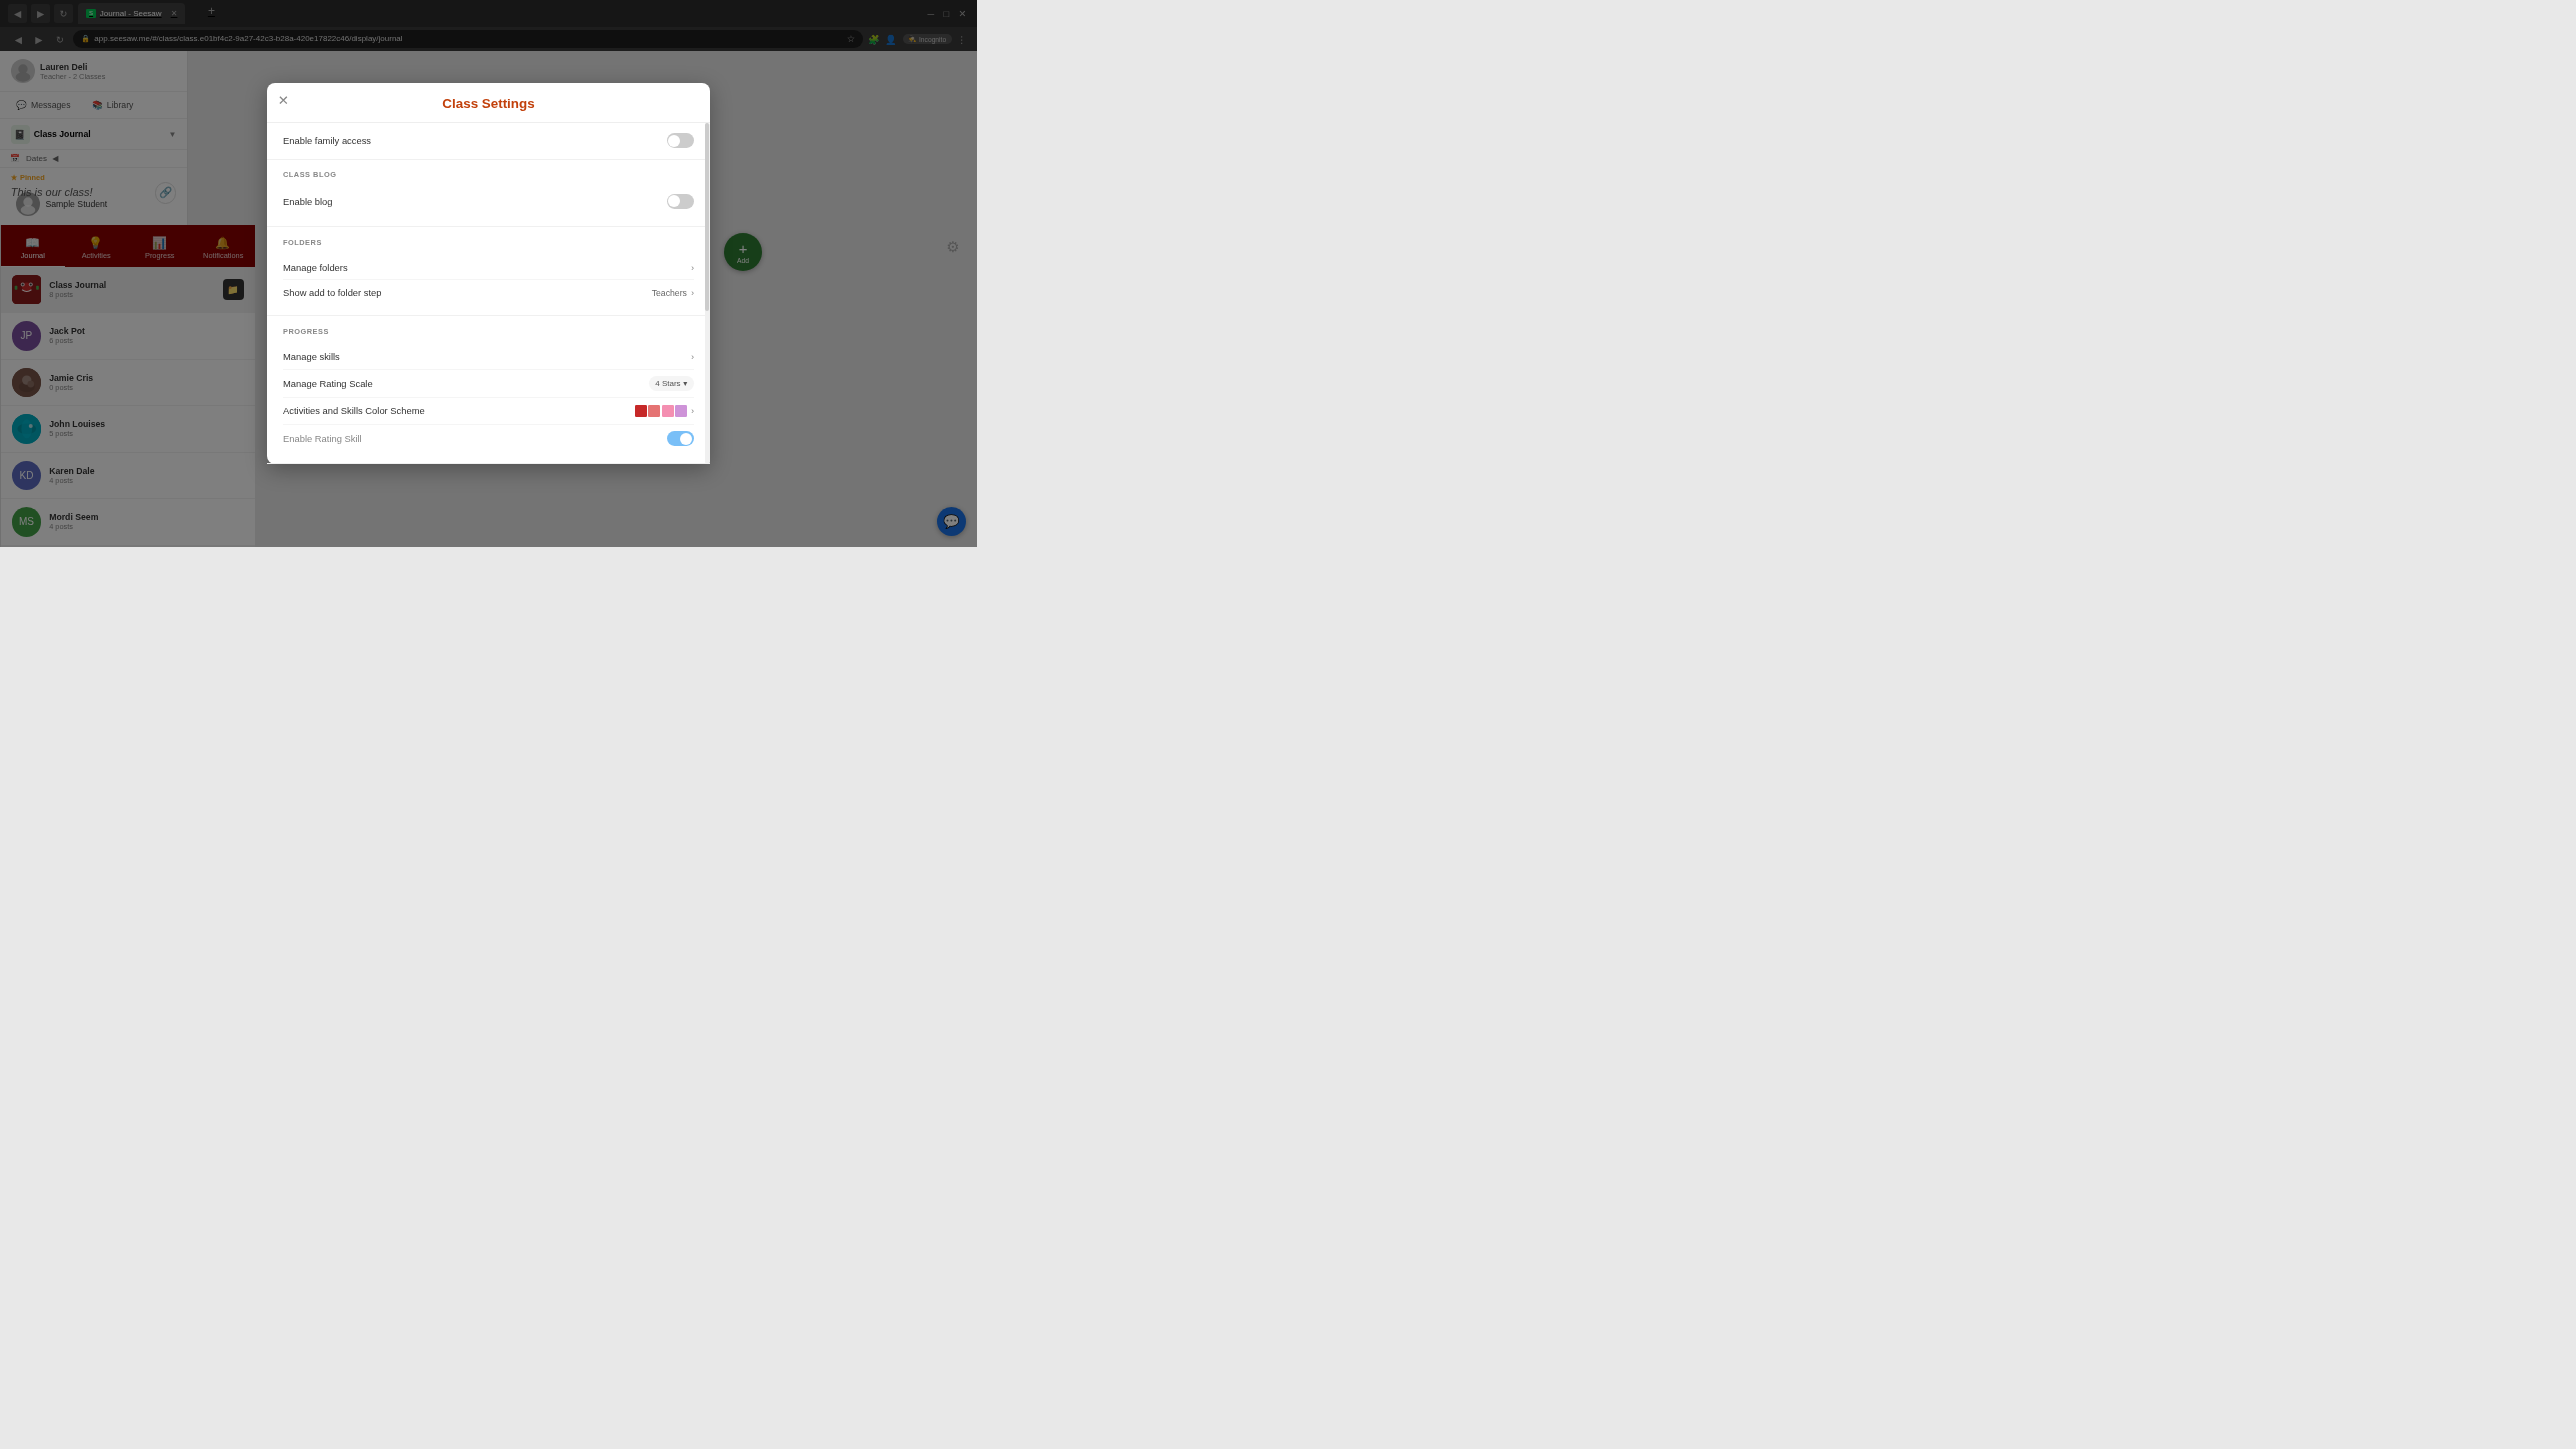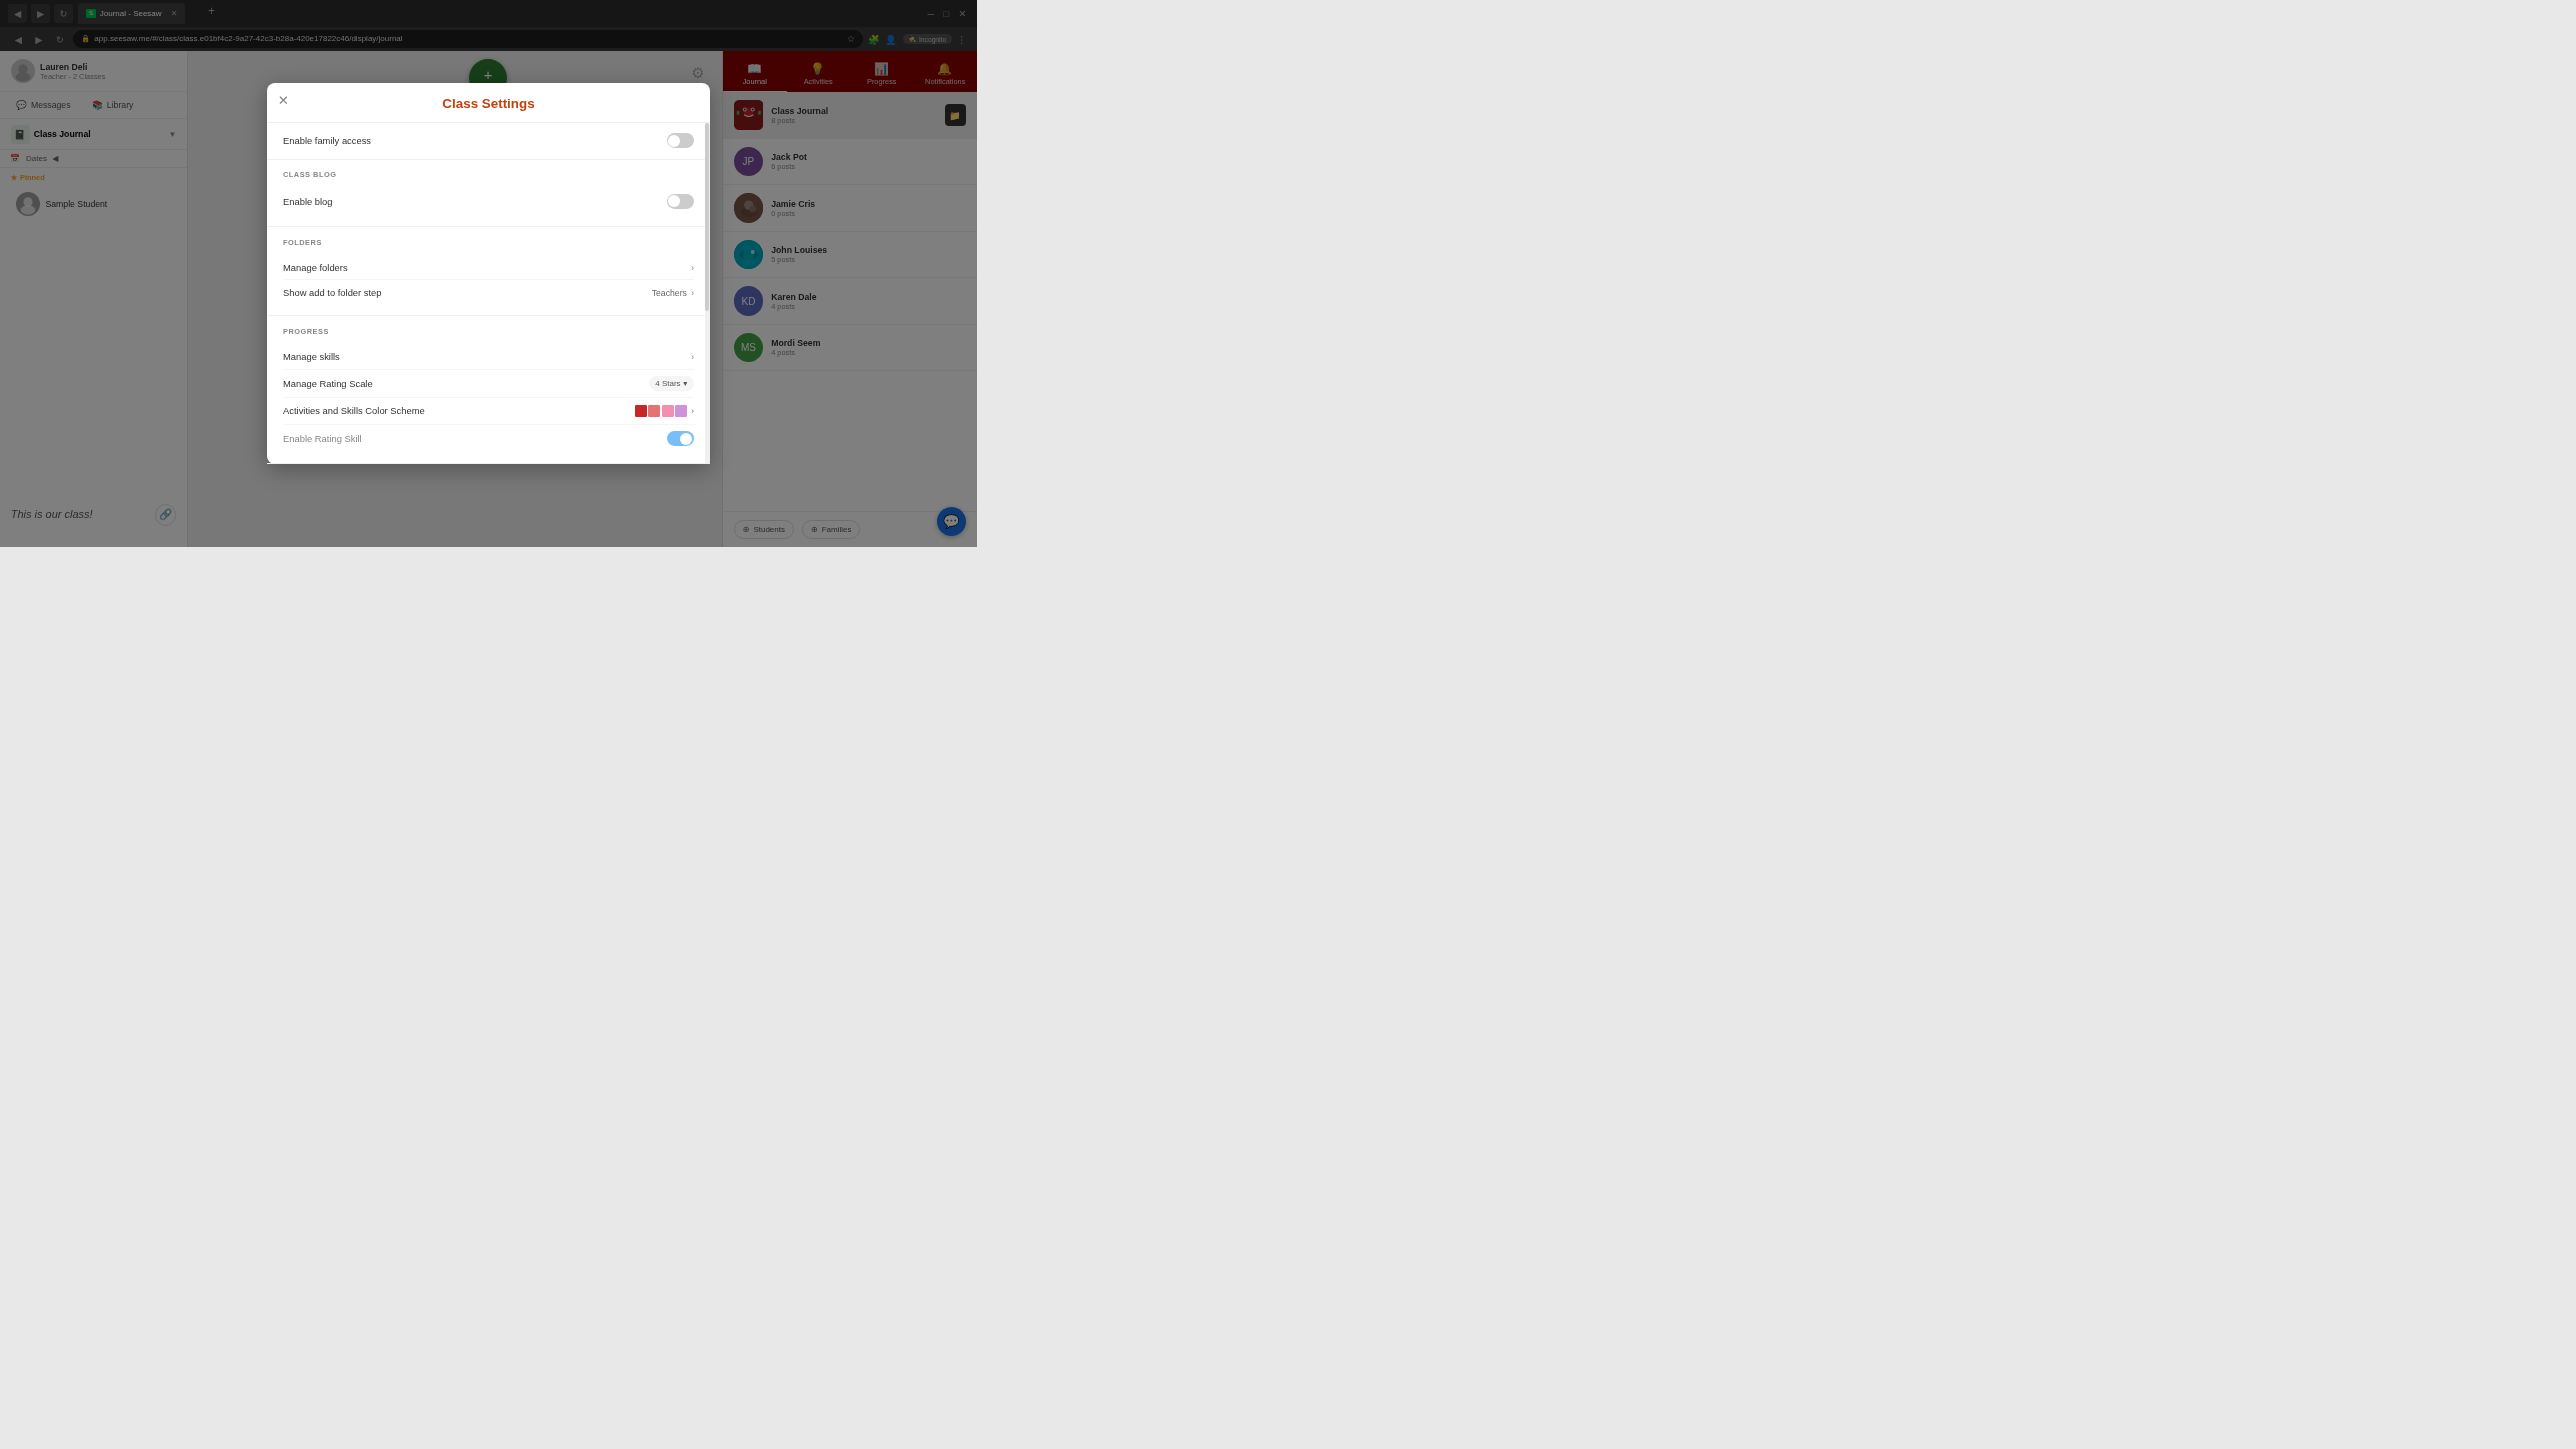--- a/index.html
+++ b/index.html
@@ -33,20 +33,21 @@
       border-radius: 2.7px;
       color: #aaa;
       font-size: 9.4px;
       cursor: pointer;
       display: flex; align-items: center; justify-content: center;
     }
     .tab-bar {
       display: flex;
       gap: 18px;
       flex: 1;
+      text-decoration: underline;
     }
     .tab {
       background: #1e1e1e;
       color: #fff;
       padding: 2.7px 8px;
       border-radius: 4px 4px 0 0;
       font-size: 8px;
       display: flex; align-items: center; gap: 4px;
       height: 21.5px;
       min-width: 107px;
@@ -103,20 +104,21 @@
     .addr-btn { background: none; border: none; color: #aaa; font-size: 9.4px; cursor: pointer; }
     .incognito-badge {
       background: #555; color: #ccc; font-size: 6.7px; padding: 1.3px 5.4px; border-radius: 8px;
       display: flex; align-items: center; gap: 2.7px;
     }
 
     
     .app-layout {
       display: flex;
       height: calc(547px - 51px);
+      flex-direction: column;
     }
 
     
     .sidebar {
       width: 188px;
       background: #fff;
       border-right: 0.7px solid #e0e0e0;
       display: flex;
       flex-direction: column;
       position: relative;

